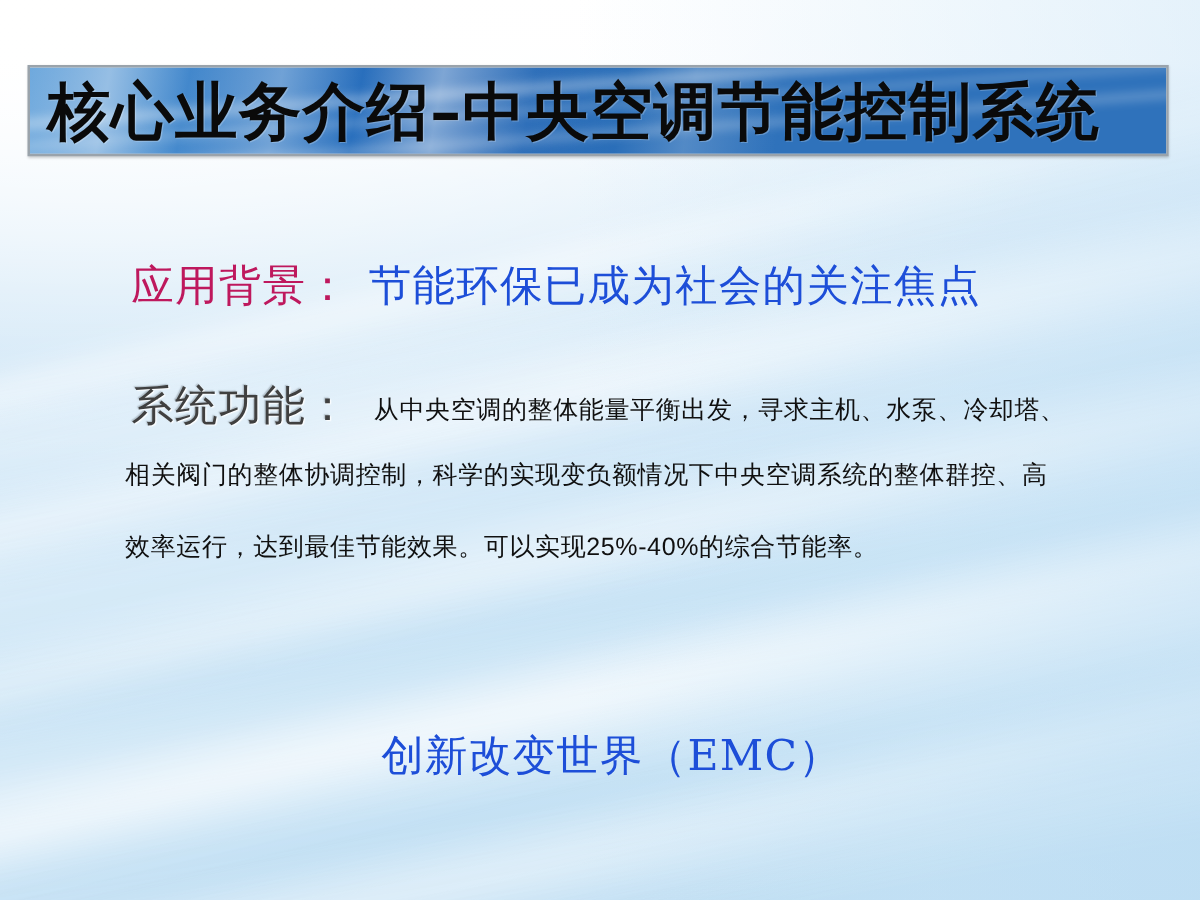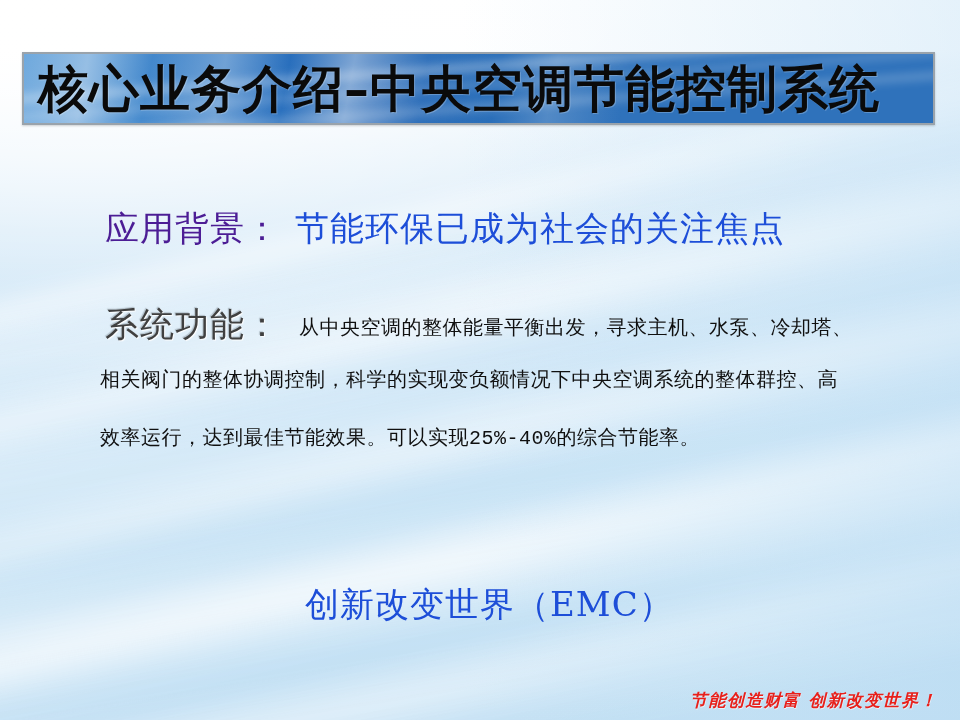--- a/index.html
+++ b/index.html
@@ -180,39 +180,39 @@
   }
 
   .row {
     position: absolute;
     white-space: nowrap;
   }
 
   .label-serif {
     font-family: "DejaVu Serif", "Liberation Serif", serif;
     font-size: 34px;
-    color: #4c1d95;
+    color: #be185d;
     letter-spacing: 1px;
     text-align: right;
   }
   .label-emboss {
     font-family: "DejaVu Serif", "Liberation Serif", serif;
     font-size: 34px;
     letter-spacing: 1px;
     color: #404040;
     text-shadow: 1px 1px 1px rgba(255,255,255,0.95), -1px -1px 1px rgba(90,100,110,0.35);
   }
   .red-serif {
     font-family: "DejaVu Serif", "Liberation Serif", serif;
     font-size: 34px;
     color: #1d4ed8;
     letter-spacing: 1px;
   }
   .body-small {
-    font-family: Liberation Mono, monospace;
+    font-family: Liberation Sans, sans-serif;
     font-size: 20px;
     color: #101010;
     letter-spacing: 0.5px;
   }
 
   
   #row-bg      { left: 105px; top: 206px; }
   #row-fn      { left: 105px; top: 302px; }
   #row-fn-l2   { left: 100px; top: 366px; }
   #row-fn-l3   { left: 100px; top: 424px; }
@@ -278,15 +278,14 @@
     <div class="row" id="row-fn-l3">
       <span class="body-small">效率运行，达到最佳节能效果。可以实现25%-40%的综合节能率。</span>
     </div>
 
     <div class="row" id="row-emc">
       <span class="red-serif">创新改变世界（EMC）</span>
     </div>
 
   </div>
 
-  <div class="footer-slogan">节能创造财富 创新改变世界！</div>
 
 </div>
 
 </body></html>

